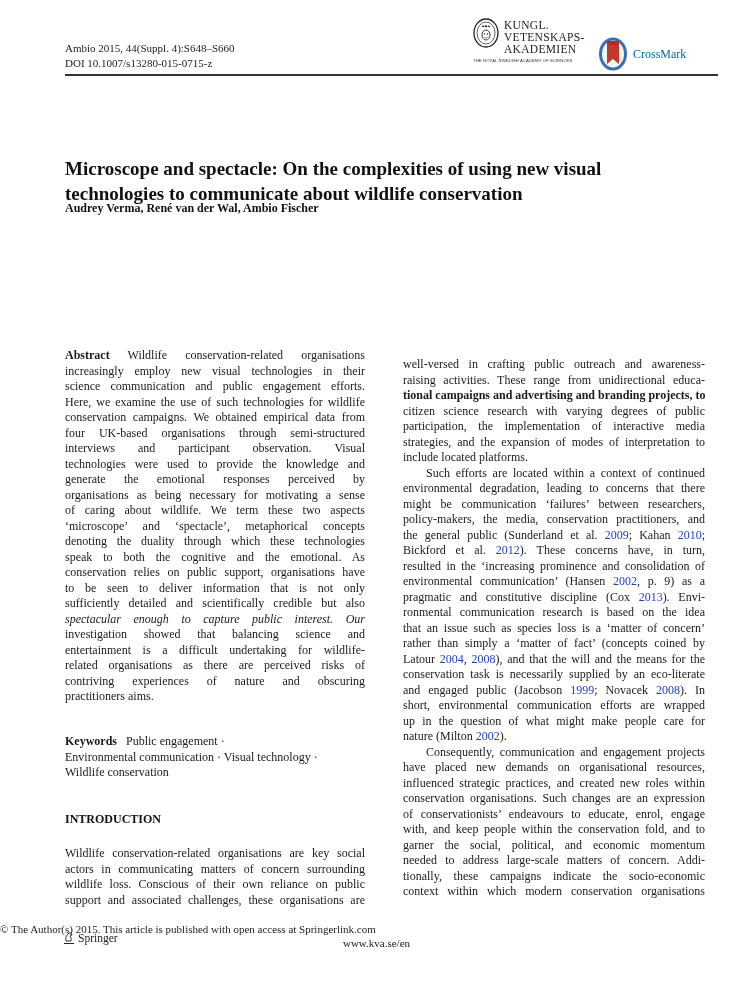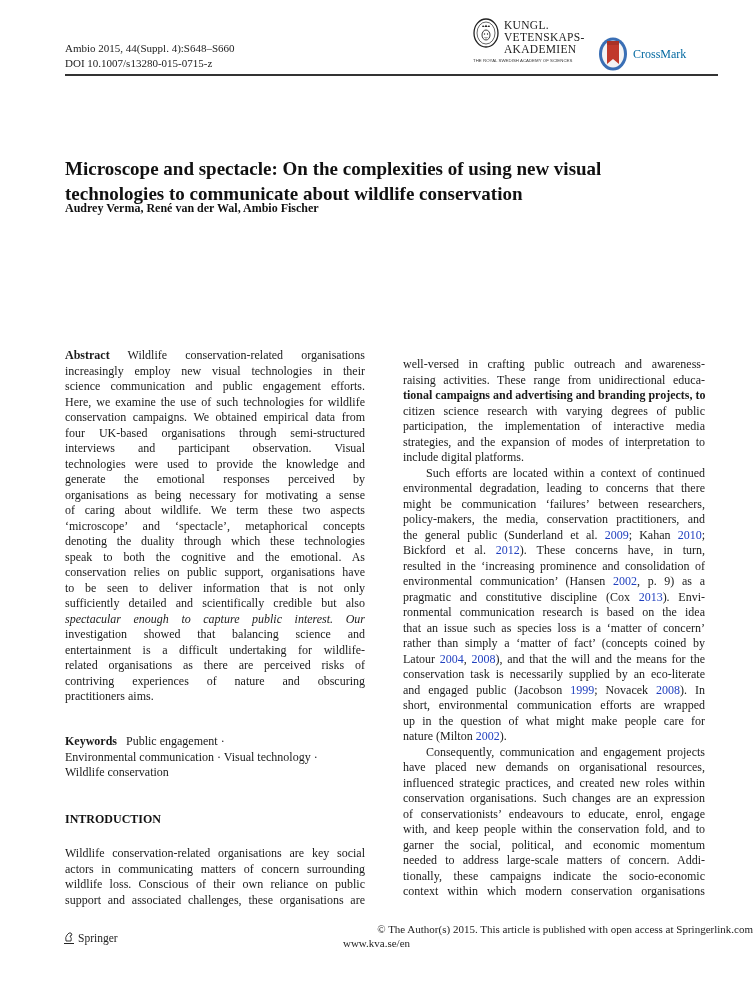--- a/index.html
+++ b/index.html
@@ -36,21 +36,21 @@
   .colL { left:65px; width:300px; }
   .colR { left:387px; width:302px;margin-left:16px; }
   .cite { color:#1f3fbf; }
   b.lbl { font-weight:bold; }
 
   #intro-heading { left:65px; top:812px; font-weight:bold; font-size:12px; color:#111; }
 
   
   #springer { left:63px; top:931px; font-size:11.5px; color:#222; display:flex; align-items:center; gap:3px; }
   #springer-icon { width:12px; height:14px; }
-  #copyright { left:0; width:753px; text-align:right; top:922px; font-size:11px; line-height:14px; color:#222; }
+  #copyright { left:0; width:753px; text-align:left; top:922px; font-size:11px; line-height:14px; color:#222; }
   #kva-url { left:0; width:753px; text-align:center; top:936px; font-size:11px; line-height:14px; color:#222; }
 </style>
 </head>
 <body>
 
 <div class="abs meta" id="journal-line">Ambio 2015, 44(Suppl. 4):S648–S660</div>
 <div class="abs meta" id="doi-line">DOI 10.1007/s13280-015-0715-z</div>
 
 <div class="abs" id="kva-logo">
   <svg id="kva-seal" viewBox="0 0 26 30">
@@ -124,21 +124,21 @@
     <div class="ln colL" style="top: 877px;">wildlife loss. Conscious of their own reliance on public</div>
     <div class="ln colL" style="top: 892.5px;">support and associated challenges, these organisations are</div>
   </div>
 <div id="intro-right">
     <div class="ln colR" style="top: 357px;"><span>well-versed in crafting public outreach and awareness-</span></div>
     <div class="ln colR" style="top: 372.5px;"><span>raising activities. These range from unidirectional educa-</span></div>
     <div class="ln colR" style="top: 388px; font-weight: bold;"><span>tional campaigns and advertising and branding projects, to</span></div>
     <div class="ln colR" style="top: 403.5px;"><span>citizen science research with varying degrees of public</span></div>
     <div class="ln colR" style="top: 419px;"><span>participation, the implementation of interactive media</span></div>
     <div class="ln colR" style="top: 434.5px;"><span>strategies, and the expansion of modes of interpretation to</span></div>
-    <div class="ln colR last" style="top: 450px;"><span>include digital platforms.</span></div>
+    <div class="ln colR last" style="top: 450px;"><span>include located platforms.</span></div>
     <div class="ln colR" style="top: 465.5px;"><span>&nbsp;&nbsp;&nbsp;&nbsp;Such efforts are located within a context of continued</span></div>
     <div class="ln colR" style="top: 481px;"><span>environmental degradation, leading to concerns that there</span></div>
     <div class="ln colR" style="top: 496.5px;"><span>might be communication ‘failures’ between researchers,</span></div>
     <div class="ln colR" style="top: 512px;"><span>policy-makers, the media, conservation practitioners, and</span></div>
     <div class="ln colR" style="top: 527.5px;"><span>the general public (Sunderland et al. </span><span class="cite">2009</span><span>; Kahan </span><span class="cite">2010</span><span>;</span></div>
     <div class="ln colR" style="top: 543px;"><span>Bickford et al. </span><span class="cite">2012</span><span>). These concerns have, in turn,</span></div>
     <div class="ln colR" style="top: 558.5px;"><span>resulted in the ‘increasing prominence and consolidation of</span></div>
     <div class="ln colR" style="top: 574px;"><span>environmental communication’ (Hansen </span><span class="cite">2002</span><span>, p. 9) as a</span></div>
     <div class="ln colR" style="top: 589.5px;"><span>pragmatic and constitutive discipline (Cox </span><span class="cite">2013</span><span>). Envi-</span></div>
     <div class="ln colR" style="top: 605px;"><span>ronmental communication research is based on the idea</span></div>

